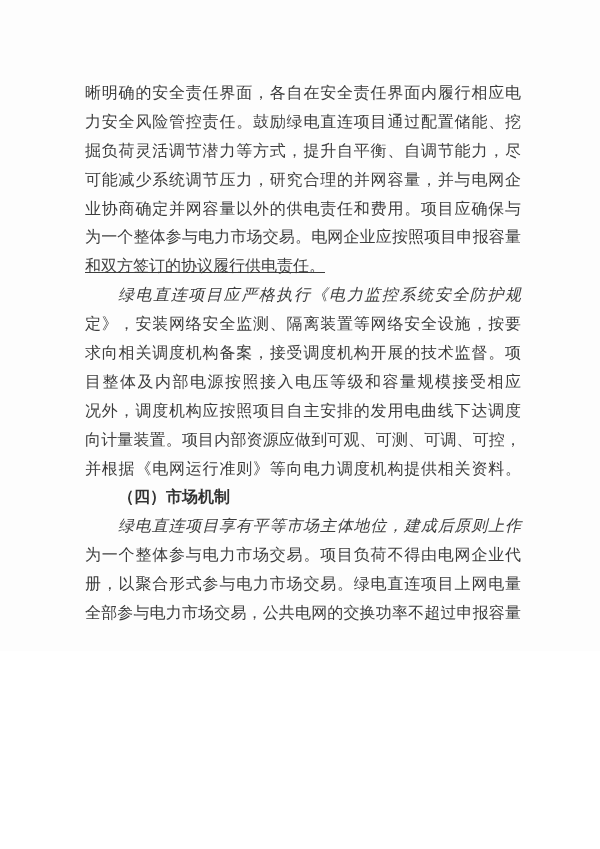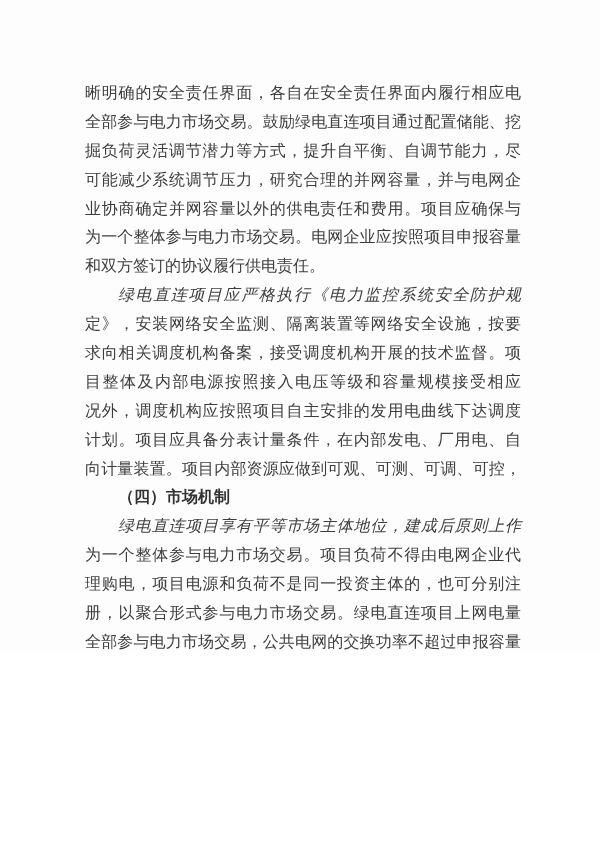--- a/index.html
+++ b/index.html
@@ -27,20 +27,21 @@
     font-size: 16px;
     color: #3d3d3d;
     text-align: justify;
     text-align-last: justify;
     white-space: nowrap;
     overflow: visible;
   }
   .ln.short {
     text-align: center;
     text-align-last: left;
+    text-decoration: underline;
   }
   .ln.ind {
     text-indent: 33px;
     font-style: italic;
   }
   .ln.hd {
     font-weight: bold;
     text-align: left;
     text-align-last: left;
     text-indent: 33px;
@@ -56,34 +57,33 @@
     line-height: 16px;
     color: #4a4a4a;
   }
 </style>
 </head>
 <body>
 
 <div class="page">
   <div class="text-block">
     <div class="ln">晰明确的安全责任界面，各自在安全责任界面内履行相应电</div>
-    <div class="ln">全部参与电力市场交易。鼓励绿电直连项目通过配置储能、挖</div>
+    <div class="ln">力安全风险管控责任。鼓励绿电直连项目通过配置储能、挖</div>
     <div class="ln">掘负荷灵活调节潜力等方式，提升自平衡、自调节能力，尽</div>
     <div class="ln">可能减少系统调节压力，研究合理的并网容量，并与电网企</div>
     <div class="ln">业协商确定并网容量以外的供电责任和费用。项目应确保与</div>
     <div class="ln">为一个整体参与电力市场交易。电网企业应按照项目申报容量</div>
     <div class="ln short">和双方签订的协议履行供电责任。</div>
     <div class="ln ind">绿电直连项目应严格执行《电力监控系统安全防护规</div>
     <div class="ln">定》，安装网络安全监测、隔离装置等网络安全设施，按要</div>
     <div class="ln">求向相关调度机构备案，接受调度机构开展的技术监督。项</div>
     <div class="ln">目整体及内部电源按照接入电压等级和容量规模接受相应</div>
     <div class="ln">况外，调度机构应按照项目自主安排的发用电曲线下达调度</div>
-    <div class="ln">计划。项目应具备分表计量条件，在内部发电、厂用电、自</div>
     <div class="ln">向计量装置。项目内部资源应做到可观、可测、可调、可控，</div>
+    <div class="ln">并根据《电网运行准则》等向电力调度机构提供相关资料。</div>
     <div class="ln hd">（四）市场机制</div>
     <div class="ln ind">绿电直连项目享有平等市场主体地位，建成后原则上作</div>
     <div class="ln">为一个整体参与电力市场交易。项目负荷不得由电网企业代</div>
-    <div class="ln">理购电，项目电源和负荷不是同一投资主体的，也可分别注</div>
     <div class="ln">册，以聚合形式参与电力市场交易。绿电直连项目上网电量</div>
     <div class="ln">全部参与电力市场交易，公共电网的交换功率不超过申报容量</div>
   </div>
   <div class="page-num">5</div>
 </div>
 
 </body></html>

